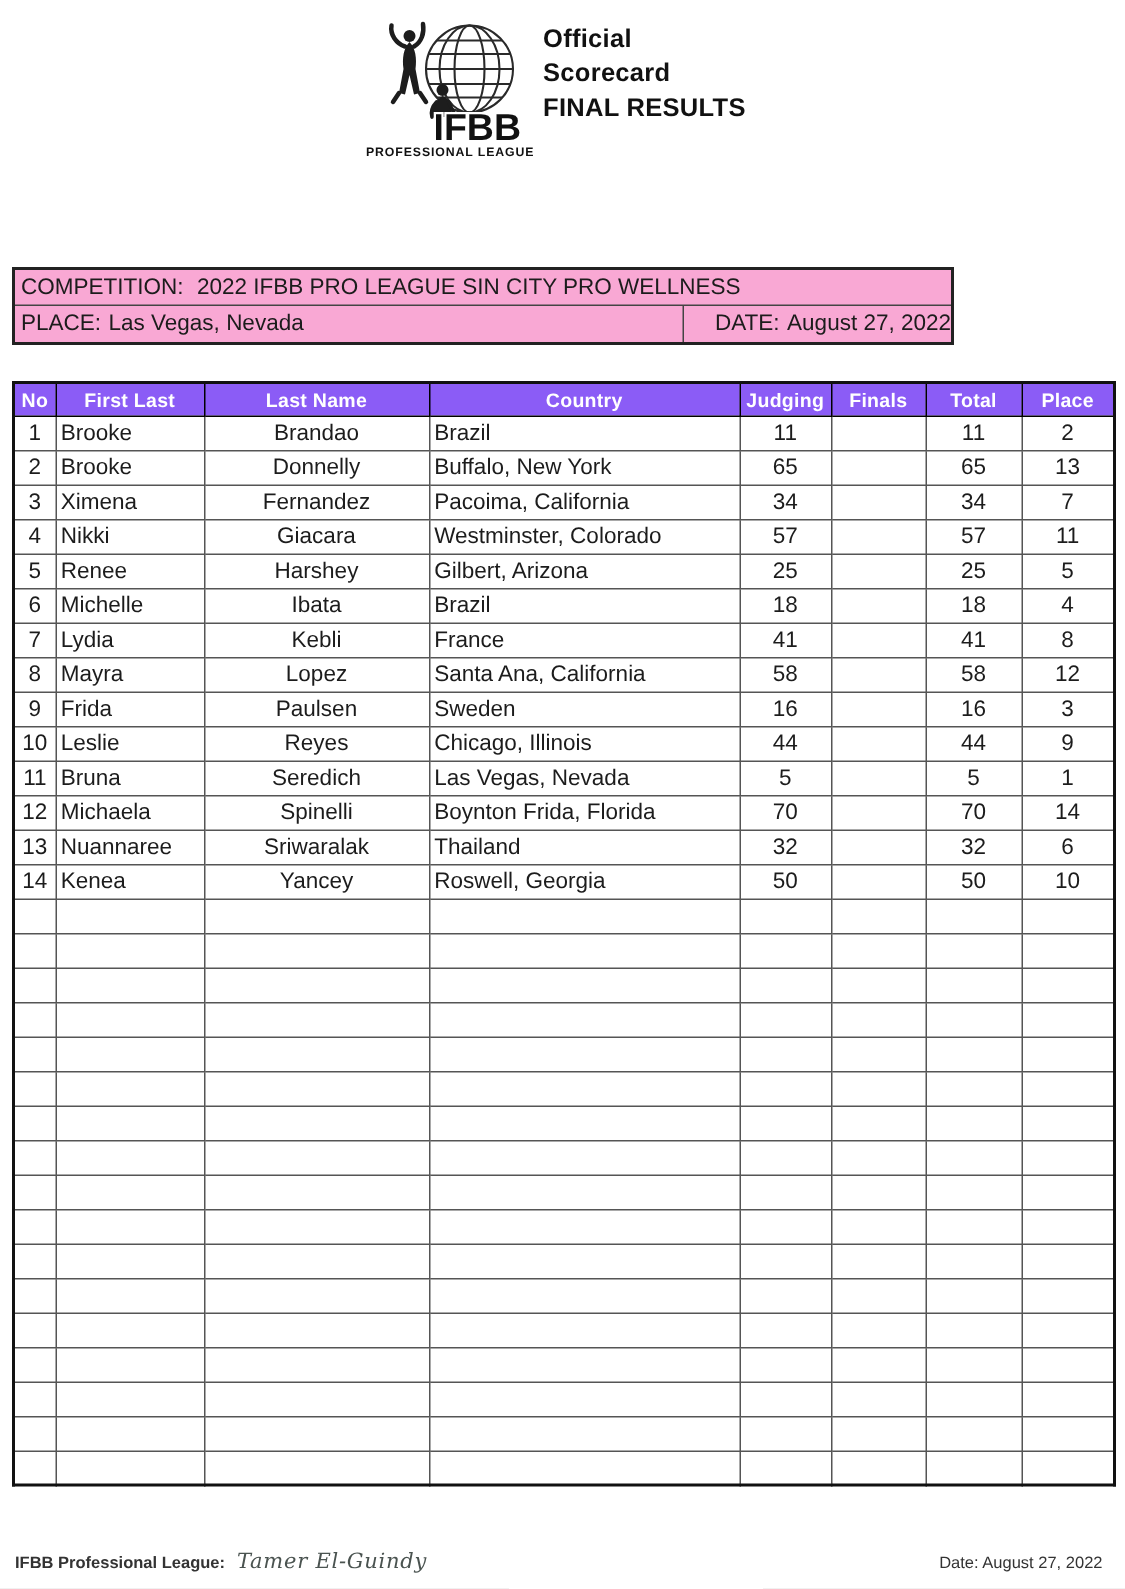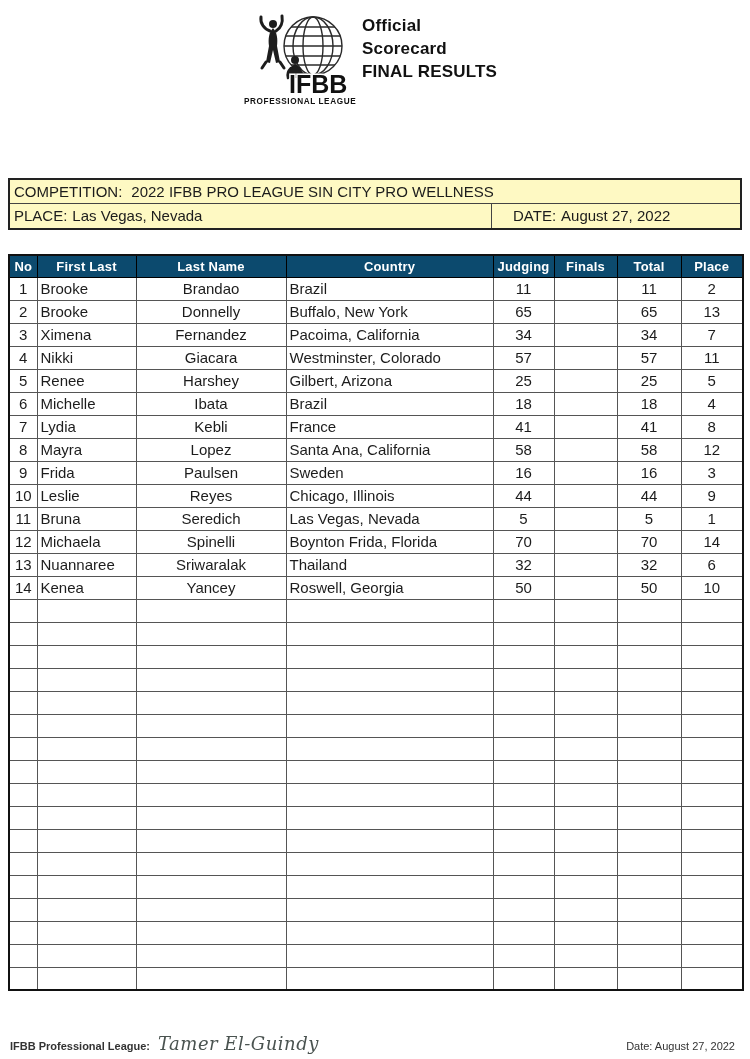--- a/index.html
+++ b/index.html
@@ -24,23 +24,23 @@
     color: #111;
     line-height: 23px;
     letter-spacing: 0.2px;
     white-space: nowrap;
   }
 
   
   .info-box {
     position: absolute;
     left: 8px; top: 178px;
-    width: 734px;
+    width: 628px;
     border: 2px solid #222;
-    background: #fef9c3;
+    background: #f9a8d4;
   }
   .info-row1 {
     height: 24px; line-height: 23px;
     border-bottom: 1px solid #444;
     padding-left: 4px;
     font-size: 15px;
     white-space: nowrap;
   }
   .info-row2 { display: flex; height: 24px; line-height: 23px; font-size: 15px; gap: 17px; }
   .info-place { width: 482px; border-right: 1px solid #444; padding-left: 4px; white-space: nowrap; }
@@ -52,21 +52,21 @@
   
   table.results {
     position: absolute;
     left: 8px; top: 254px;
     width: 734px;
     border-collapse: collapse;
     table-layout: fixed;
     border: 2px solid #111;
   }
   table.results th {
-    background: #0c4a6e;
+    background: #8b5cf6;
     color: #fff;
     font-size: 13px;
     font-weight: bold;
     height: 22px;
     border: 1px solid #000;
     text-align: center;
     letter-spacing: 0.2px;
   }
   table.results td {
     border: 1px solid #555;
@@ -92,21 +92,21 @@
     left: 10px; right: 15px; top: 1033px;
     display: flex;
     justify-content: space-between;
     align-items: baseline;
   }
   .footer-left { display: flex; align-items: baseline; }
   .footer-label { font-size: 11px; color: #333; font-weight: bold; }
   .footer-signature {
     font-family: "DejaVu Serif", serif;
     font-style: italic;
-    font-size: 18px;
+    font-size: 14px;
     color: #4a5350;
     margin-left: 8px;
     letter-spacing: 0.5px;
   }
   .footer-date { font-size: 11px; color: #333; }
 </style>
 </head>
 <body>
 
 <div class="page">

